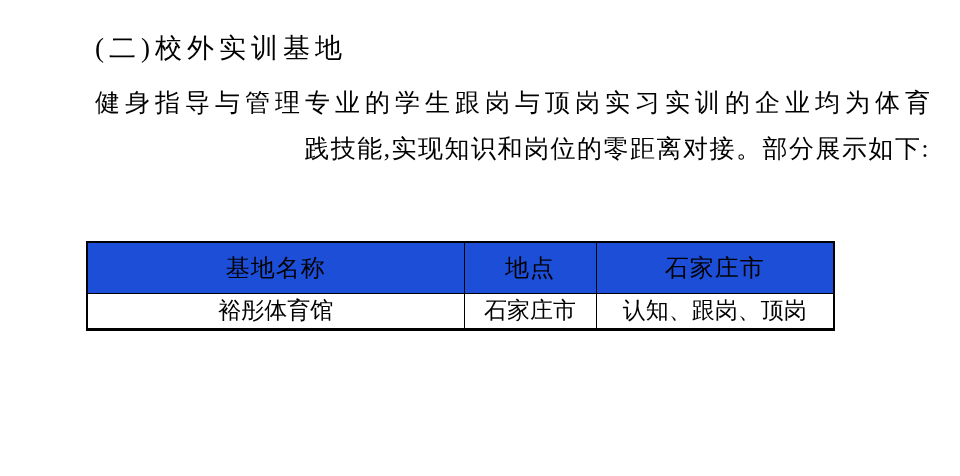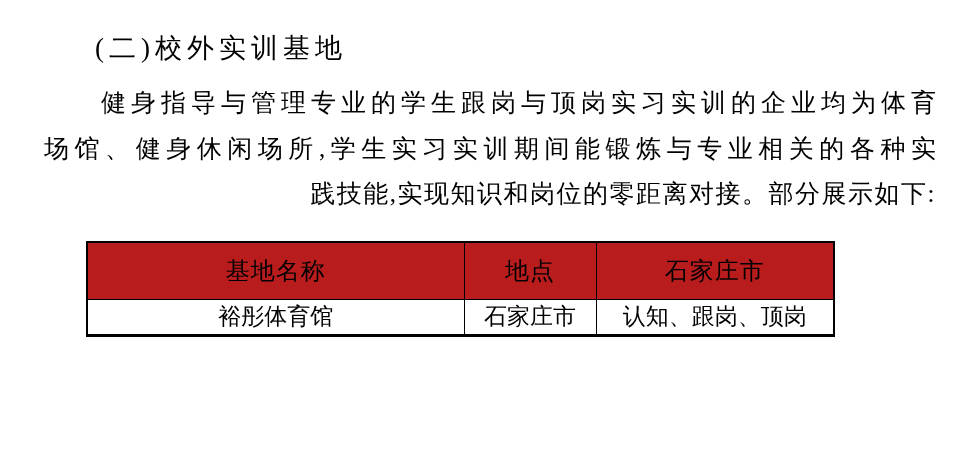--- a/index.html
+++ b/index.html
@@ -15,21 +15,21 @@
     position: absolute;
     left: 62px; top: 30px;
     font-size: 27px;
     font-weight: normal;
     letter-spacing: 5px;
     white-space: nowrap;
     margin-left: 33px;
   }
   .doc-paragraph {
     position: absolute;
-    left: 44px; top: 80px;
+    left: 38px; top: 80px;
     width: 892px;
     font-size: 25px;
     line-height: 45.5px;
   }
   .para-line { width: 100%; }
   .para-line.first {
     text-indent: 57px;
     text-align: justify;
     text-align-last: justify;
   }
@@ -52,43 +52,42 @@
   }
   .doc-table th, .doc-table td {
     border: 1.5px solid #000000;
     text-align: center;
     vertical-align: middle;
     font-weight: normal;
     overflow: hidden;
     white-space: nowrap;
   }
   .doc-table thead th {
-    background: #b91c1c;
-    height: 57px;
+    background: #1d4ed8;
+    height: 51px;
     font-size: 24px;
     letter-spacing: 1px;
   }
   .doc-table td {
     height: 36px;
     font-size: 23px;
     background: #ffffff;
     margin-left: 9px;
   }
   .col-name { width: 377px; }
   .col-location { width: 132px; }
   .col-type { width: 238px; }
 </style>
 </head>
 <body>
 
 <div class="doc-heading">(二)校外实训基地</div>
 
 <div class="doc-paragraph">
   <div class="para-line first">健身指导与管理专业的学生跟岗与顶岗实习实训的企业均为体育</div>
-  <div class="para-line mid">场馆、健身休闲场所,学生实习实训期间能锻炼与专业相关的各种实</div>
   <div class="para-line last">践技能,实现知识和岗位的零距离对接。部分展示如下:</div>
 </div>
 
 <table class="doc-table">
   <colgroup>
     <col class="col-name">
     <col class="col-location">
     <col class="col-type">
   </colgroup>
   <thead>

